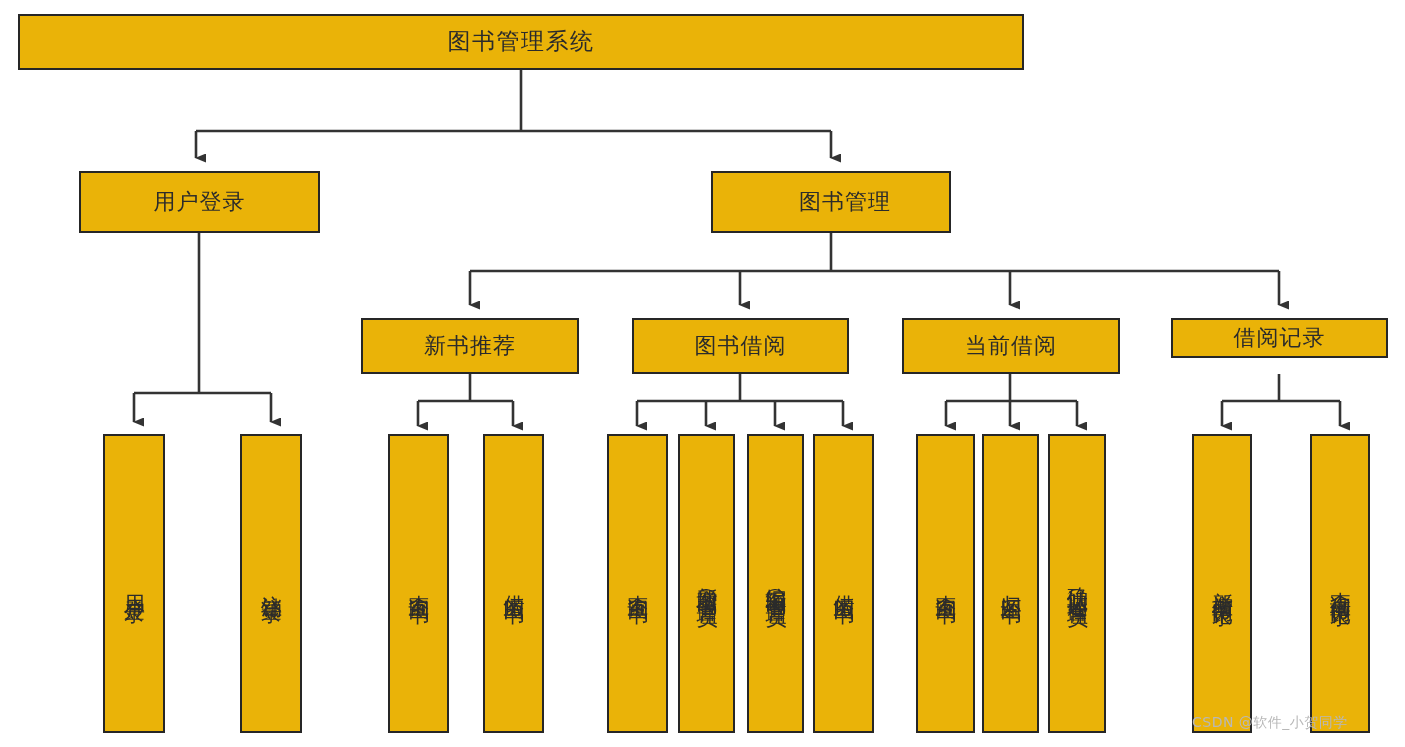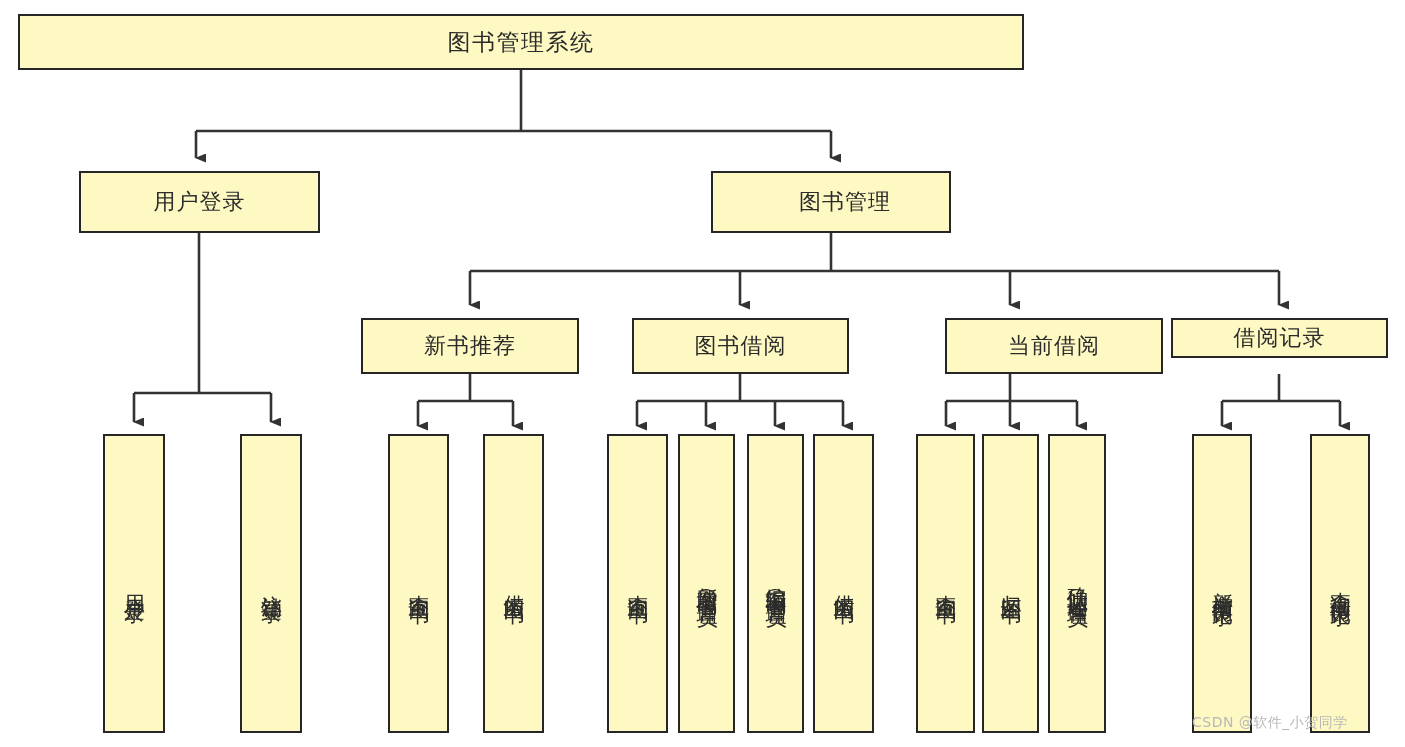--- a/index.html
+++ b/index.html
@@ -10,26 +10,27 @@
     font-family:"DejaVu Sans","Liberation Sans",sans-serif;
     overflow:hidden;
   }
   #canvas{position:relative;width:1405px;height:747px;background:#ffffff;}
 
   svg#wires{position:absolute;left:0;top:0;width:1405px;height:747px;pointer-events:none;}
 
   .node{
     position:absolute;
     box-sizing:border-box;
-    background:#fef9c3;
+    background:#eab308;
     border:2px solid #262626;
     display:flex;
     align-items:center;
     justify-content:center;
     color:#2b2b2b;
+    font-family:Liberation Serif, serif;
   }
   .node .lbl{
     display:block;
     text-align:center;
     line-height:1.05;
     white-space:nowrap;
   }
   
   .h-node .lbl{
     font-size:22px;
@@ -132,21 +133,21 @@
   </div>
 
   <div class="node h-node" style="left:632px;top:318px;width:217px;height:56px;">
     <span class="lbl">图书借阅</span>
   </div>
 
   <div class="node h-node" style="left:361px;top:318px;width:218px;height:56px;">
     <span class="lbl">新书推荐</span>
   </div>
 
-  <div class="node h-node" style="left:902px;top:318px;width:218px;height:56px;margin-left:43px;">
+  <div class="node h-node" style="left:902px;top:318px;width:218px;height:56px;">
     <span class="lbl">当前借阅</span>
   </div>
 
   <div class="node h-node" style="left:1171px;top:318px;width:217px;height:40px;">
     <span class="lbl">借阅记录</span>
   </div>
 
   <div class="node v-node" style="left:103px;top:434px;width:62px;height:299px;">
     <span class="lbl">用户登录</span>
   </div>

